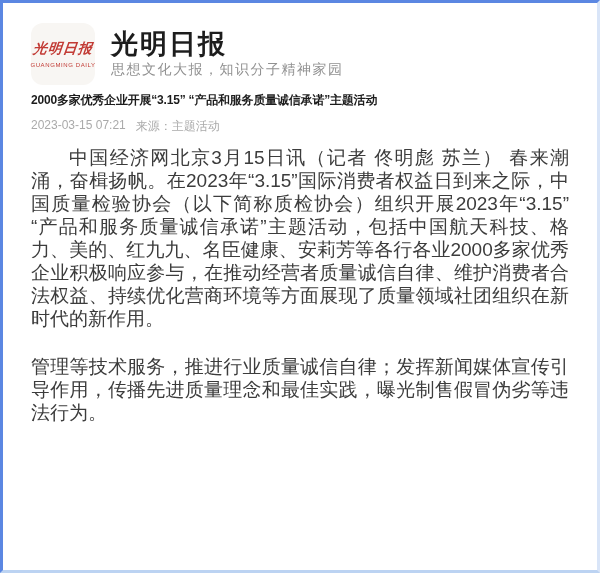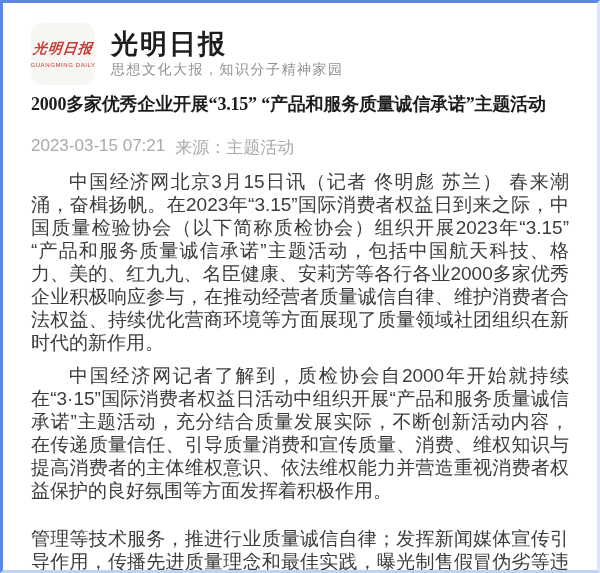--- a/index.html
+++ b/index.html
@@ -64,31 +64,30 @@
   }
   .masthead-slogan {
     font-family: "Liberation Serif", "DejaVu Serif", serif;
     font-size: 14px;
     color: #919191;
     letter-spacing: 1.5px;
   }
 
   
   .headline {
-    font-size: 18px;
+    font-size: 12px;
     font-weight: 700;
     color: #1c1c1c;
     line-height: 1.3;
     letter-spacing: -0.2px;
     white-space: nowrap;
-    font-family: Liberation Serif, serif;
   }
   .meta {
-    margin-top: 20px;
-    font-size: 17px;
+    margin-top: 9px;
+    font-size: 12px;
     color: #aaaaaa;
     display: flex;
     gap: 10px;
   }
 
   .article-body { margin-top: 11px; }
   .para {
     font-size: 19px;
     line-height: 23px;
     color: #3c3c3c;
@@ -122,20 +121,19 @@
 
   <h1 class="headline">2000多家优秀企业开展“3.15” “产品和服务质量诚信承诺”主题活动</h1>
 
   <div class="meta">
     <span>2023-03-15 07:21</span>
     <span>来源：主题活动</span>
   </div>
 
   <div class="article-body">
     <p class="para">中国经济网北京3月15日讯（记者 佟明彪 苏兰） 春来潮涌，奋楫扬帆。在2023年“3.15”国际消费者权益日到来之际，中国质量检验协会（以下简称质检协会）组织开展2023年“3.15” “产品和服务质量诚信承诺”主题活动，包括中国航天科技、格力、美的、红九九、名臣健康、安莉芳等各行各业2000多家优秀企业积极响应参与，在推动经营者质量诚信自律、维护消费者合法权益、持续优化营商环境等方面展现了质量领域社团组织在新时代的新作用。</p>
-    <p class="para">中国经济网记者了解到，质检协会自2000年开始就持续在“3·15”国际消费者权益日活动中组织开展“产品和服务质量诚信承诺”主题活动，充分结合质量发展实际，不断创新活动内容，在传递质量信任、引导质量消费和宣传质量、消费、维权知识与提高消费者的主体维权意识、依法维权能力并营造重视消费者权益保护的良好氛围等方面发挥着积极作用。</p>
 
     <div class="seam"></div>
 
     <p class="para tail">管理等技术服务，推进行业质量诚信自律；发挥新闻媒体宣传引导作用，传播先进质量理念和最佳实践，曝光制售假冒伪劣等违法行为。</p>
   </div>
 
 </div>
 
 </body></html>

